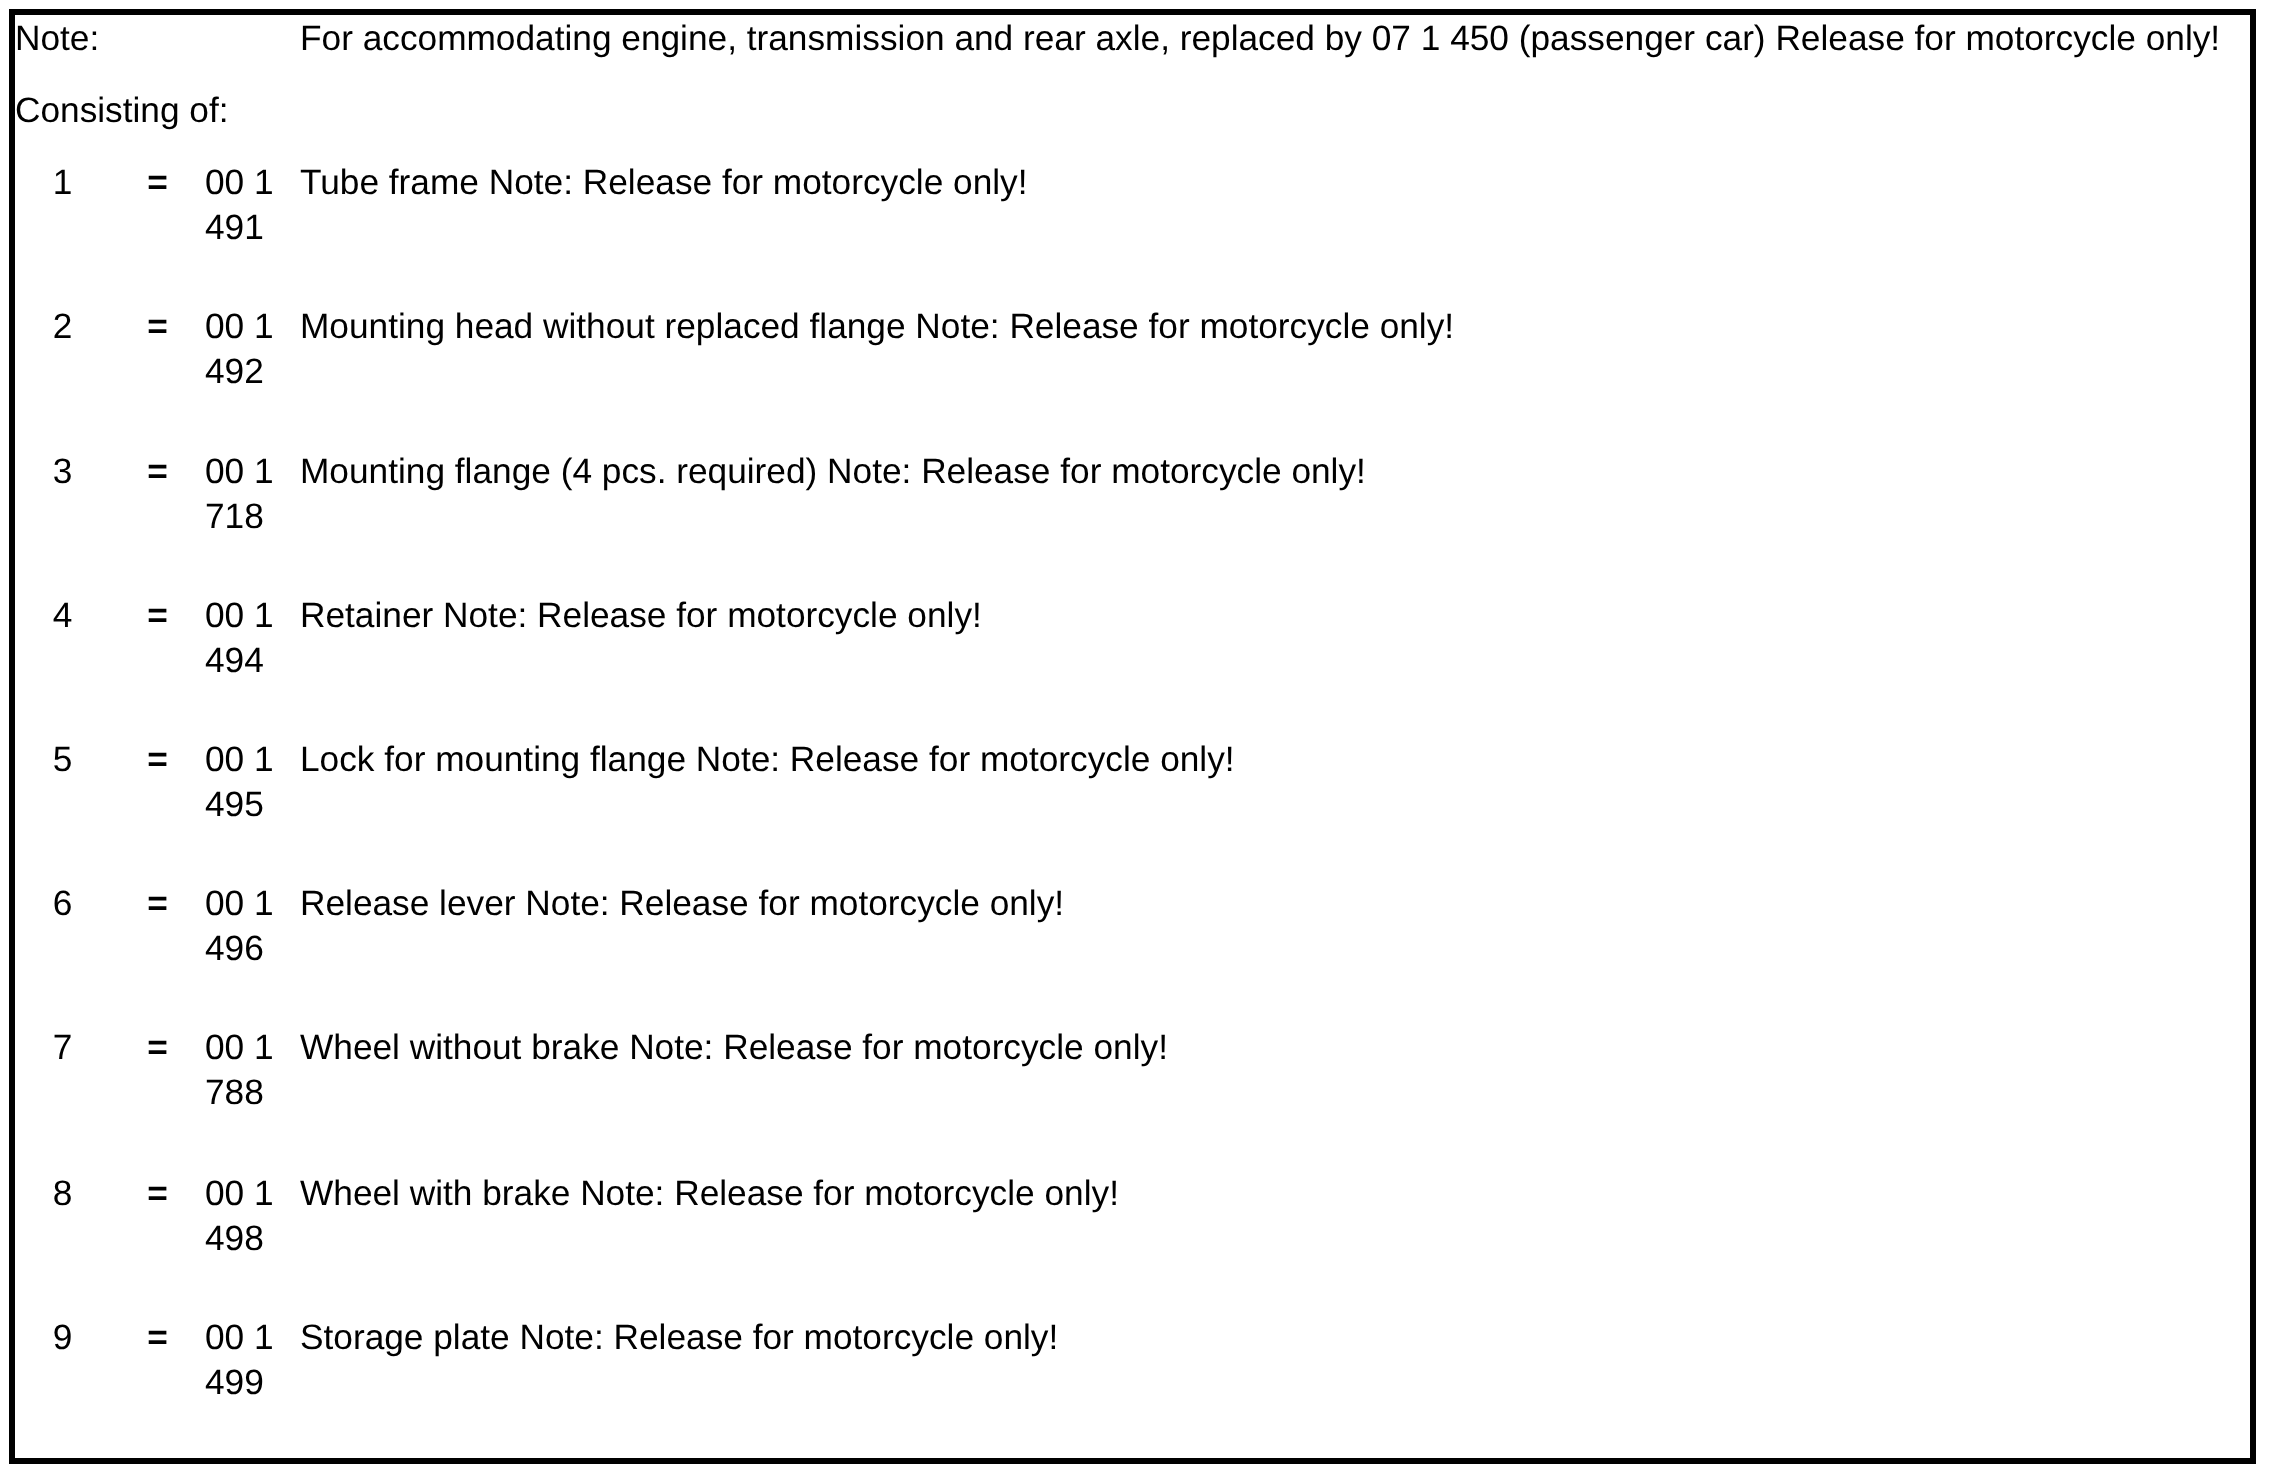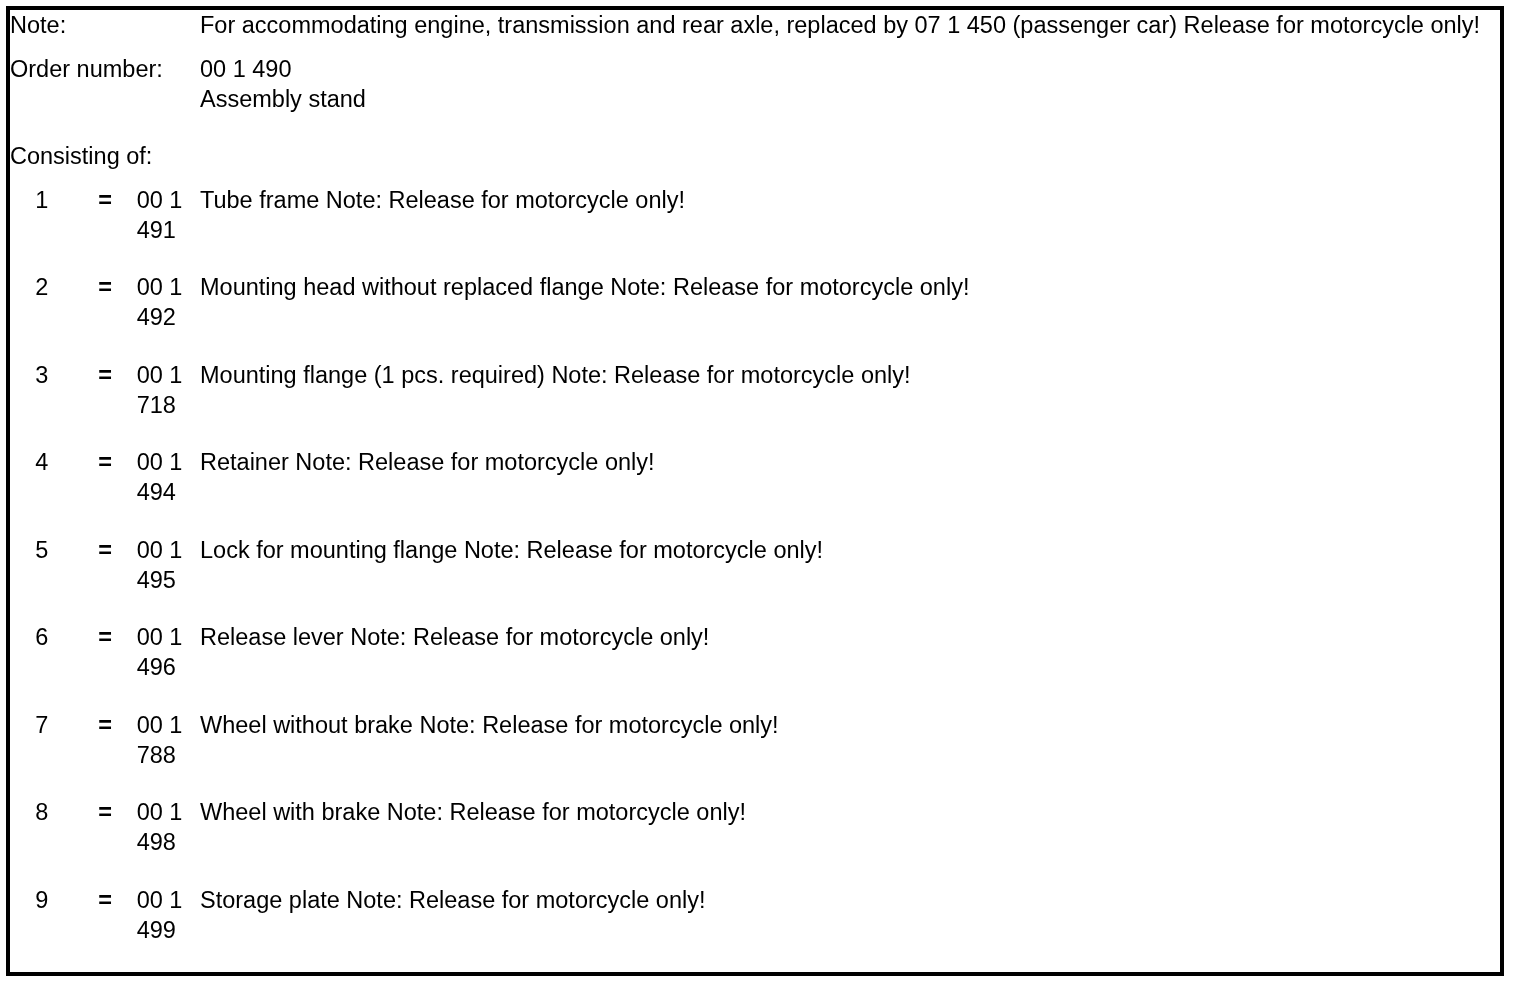--- a/index.html
+++ b/index.html
@@ -88,27 +88,20 @@
 <div id="sheet">
   <div id="tool-table">
     <table class="grid">
       <tbody>
 
         <tr>
           <td class="hdr-label rule-b rule-r" colspan="3">Note:</td>
           <td class="hdr-value rule-b">For accommodating engine, transmission and rear axle, replaced by 07 1 450 (passenger car) Release for motorcycle only!</td>
         </tr>
 
-        <tr>
-          <td class="hdr-label rule-b rule-r" colspan="3">Order number:</td>
-          <td class="hdr-value rule-b">
-            <span class="note-text">00 1 490</span>
-            <span class="note-text">Assembly stand</span>
-          </td>
-        </tr>
 
         <tr>
           <td class="consisting rule-b" colspan="4">Consisting of:</td>
         </tr>
 
         <tr class="item-row">
           <td class="col-idx rule-b rule-r">1</td>
           <td class="col-eq rule-b rule-r"><span class="eq-sign">=</span></td>
           <td class="col-part rule-b rule-r">
             <span class="part-line">00 1</span>
@@ -127,21 +120,21 @@
           <td class="col-desc rule-b">Mounting head without replaced flange Note: Release for motorcycle only!</td>
         </tr>
 
         <tr class="item-row">
           <td class="col-idx rule-b rule-r">3</td>
           <td class="col-eq rule-b rule-r"><span class="eq-sign">=</span></td>
           <td class="col-part rule-b rule-r">
             <span class="part-line">00 1</span>
             <span class="part-line">718</span>
           </td>
-          <td class="col-desc rule-b">Mounting flange (1 pcs. required) Note: Release for motorcycle only!</td>
+          <td class="col-desc rule-b">Mounting flange (4 pcs. required) Note: Release for motorcycle only!</td>
         </tr>
 
         <tr class="item-row">
           <td class="col-idx rule-b rule-r">4</td>
           <td class="col-eq rule-b rule-r"><span class="eq-sign">=</span></td>
           <td class="col-part rule-b rule-r">
             <span class="part-line">00 1</span>
             <span class="part-line">494</span>
           </td>
           <td class="col-desc rule-b">Retainer Note: Release for motorcycle only!</td>

